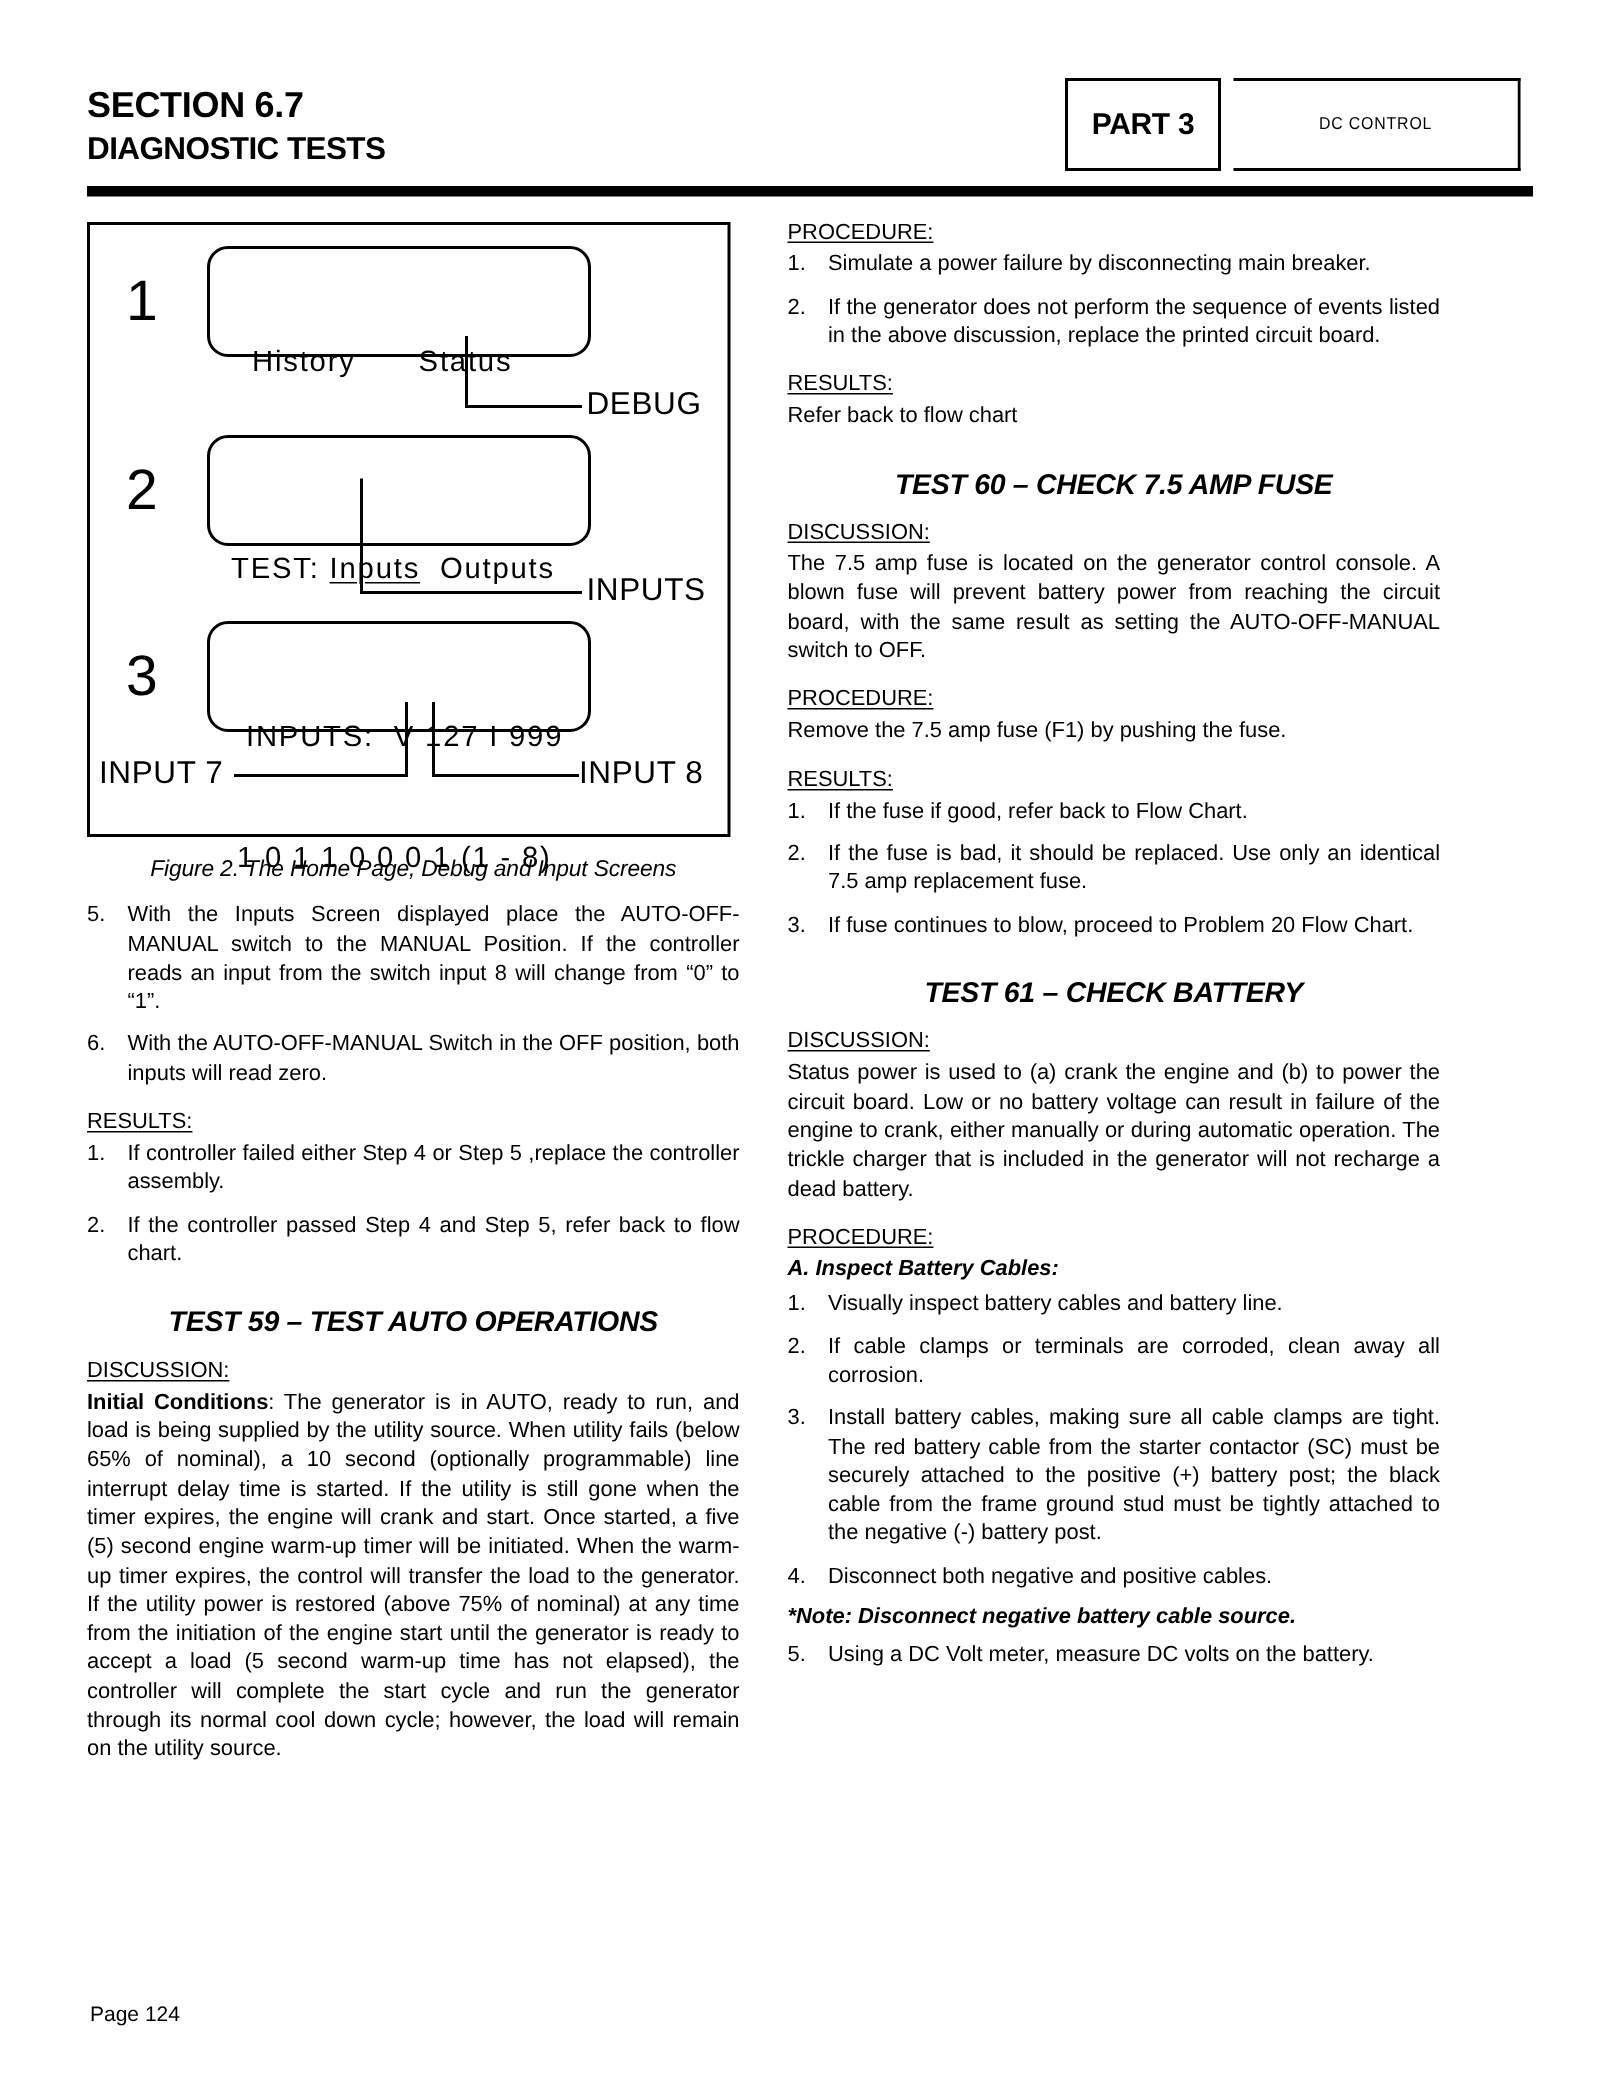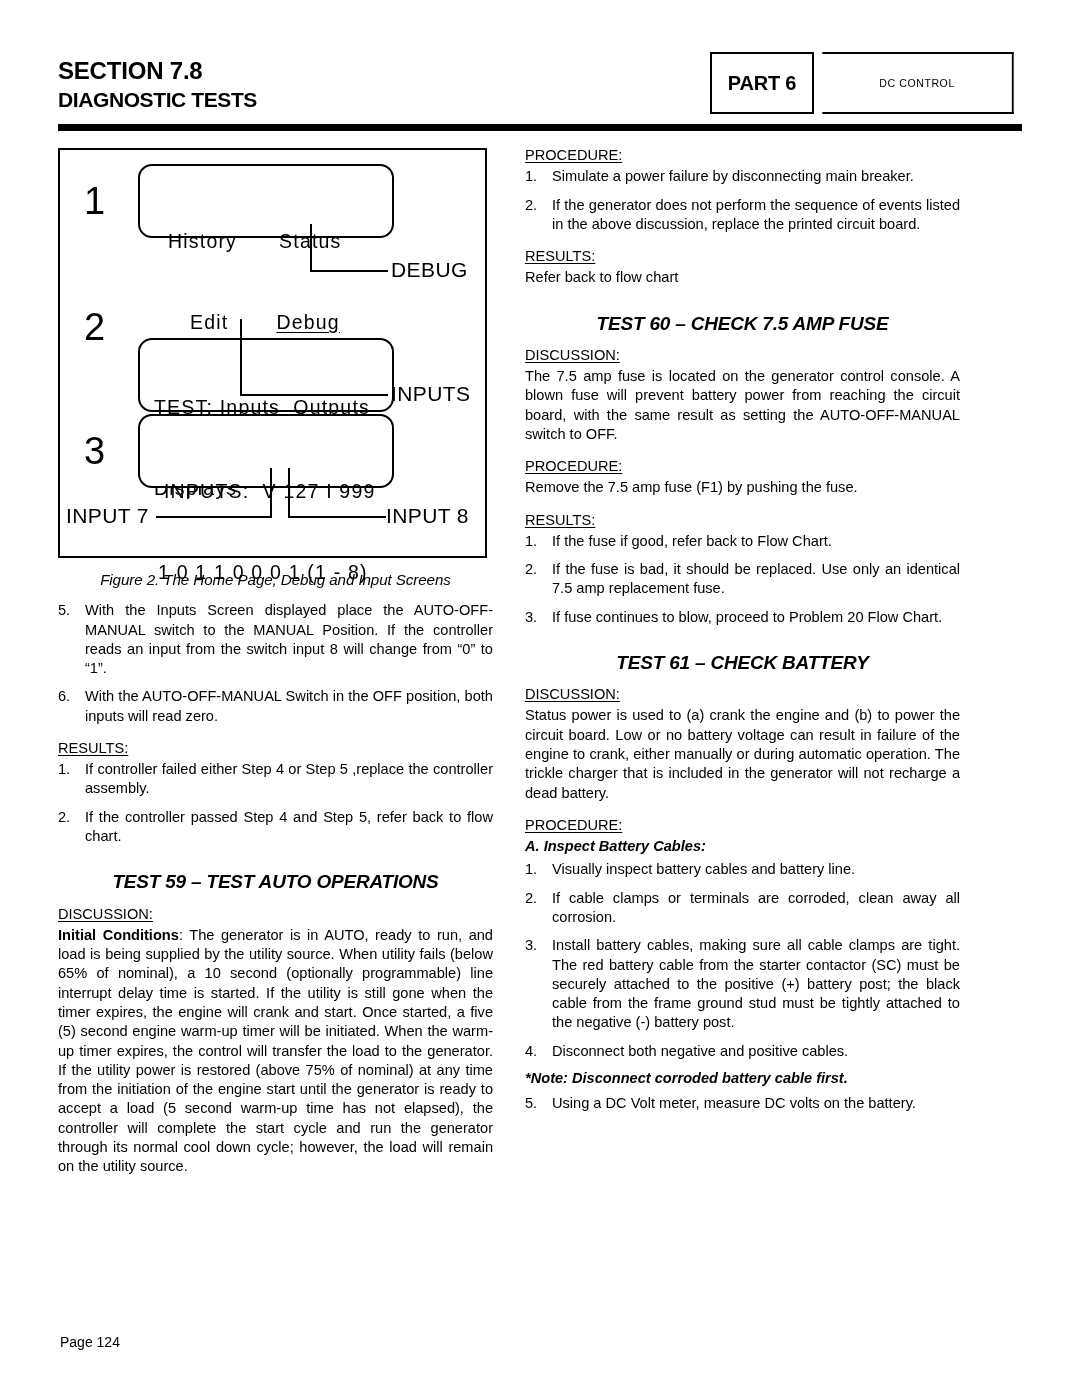--- a/index.html
+++ b/index.html
@@ -189,46 +189,46 @@
     font-size: 14px;
   }
 </style>
 </head>
 <body>
 
 <div class="page">
 
   <div class="header">
     <div class="hdr-left">
-      <div class="hdr-section">SECTION 7.8</div>
+      <div class="hdr-section">SECTION 6.7</div>
       <div class="hdr-subtitle">DIAGNOSTIC TESTS</div>
     </div>
     <div class="hdr-boxes">
-      <div class="hdr-box-part">PART 6</div>
+      <div class="hdr-box-part">PART 3</div>
       <div class="hdr-box-dc">DC CONTROL</div>
     </div>
     <div class="hdr-rule"></div>
   </div>
 
   <div class="col col-left">
 
     <div class="figure-box">
 
       <div class="stepnum" style="left:24px; top:32px;">1</div>
       <div class="screen" style="left:78px; top:14px; width:256px; height:74px; padding:8px 0 0 0;">
         <span class="scr-line" style="padding-left:28px;"><span>History</span><span style="display:inline-block;width:42px;"></span><span>Status</span></span>
         <span class="scr-line" style="padding-left:50px;"><span>Edit</span><span style="display:inline-block;width:48px;"></span><span class="u">Debug</span></span>
       </div>
 
       <div class="vline" style="left:250px; top:74px; height:48px;"></div>
       <div class="hline" style="left:250px; top:120px; width:78px;"></div>
       <div class="callout" style="left:331px; top:109px;">DEBUG</div>
 
       <div class="stepnum" style="left:24px; top:158px;">2</div>
-      <div class="screen" style="left:78px; top:140px; width:256px; height:74px; padding:0 0 0 0;margin-top:48px;">
+      <div class="screen" style="left:78px; top:140px; width:256px; height:74px; padding:20px 0 0 0;">
         <span class="scr-line" style="padding-left:14px;"><span>TEST: </span><span class="u">Inputs</span><span>  Outputs</span></span>
         <span class="scr-line" style="padding-left:14px;"><span>Displays</span></span>
       </div>
 
       <div class="vline" style="left:180px; top:169px; height:77px;"></div>
       <div class="hline" style="left:180px; top:244px; width:148px;"></div>
       <div class="callout" style="left:331px; top:233px;">INPUTS</div>
 
       <div class="stepnum" style="left:24px; top:282px;">3</div>
       <div class="screen" style="left:78px; top:264px; width:256px; height:74px; padding:8px 0 0 0;">
@@ -297,21 +297,21 @@
 
     <div class="label-u">PROCEDURE:</div>
     <div class="sub-head">A.   Inspect Battery Cables:</div>
     <ul class="olist">
       <li class="nojust"><span class="num">1.</span><span>Visually inspect battery cables and battery line.</span></li>
       <li><span class="num">2.</span><span>If cable clamps or terminals are corroded, clean away all corrosion.</span></li>
       <li><span class="num">3.</span><span>Install battery cables, making sure all cable clamps are tight. The red battery cable from the starter contactor (SC) must be securely attached to the positive (+) battery post; the black cable from the frame ground stud must be tightly attached to the negative (-) battery post.</span></li>
       <li class="nojust" style="margin-bottom:2px;"><span class="num">4.</span><span>Disconnect both negative and positive cables.</span></li>
     </ul>
 
-    <div class="note-line">*Note: Disconnect corroded battery cable first.</div>
+    <div class="note-line">*Note: Disconnect negative battery cable source.</div>
 
     <ul class="olist">
       <li class="nojust"><span class="num">5.</span><span>Using a DC Volt meter, measure DC volts on the battery.</span></li>
     </ul>
   </div>
 
   <div class="footer">Page 124</div>
 
 </div>
 

